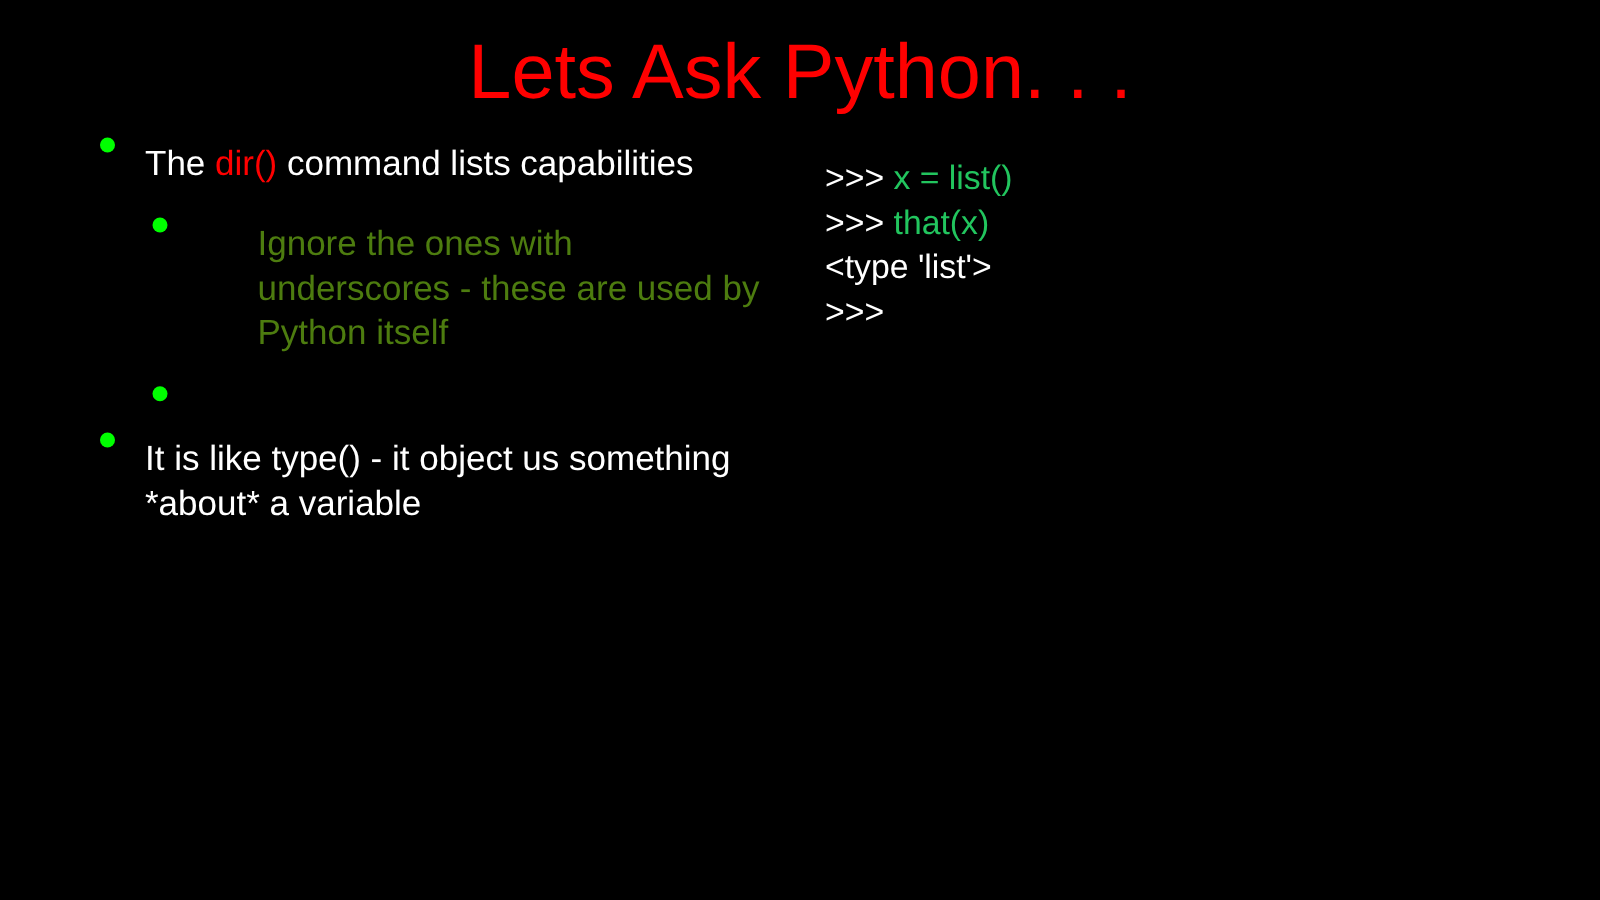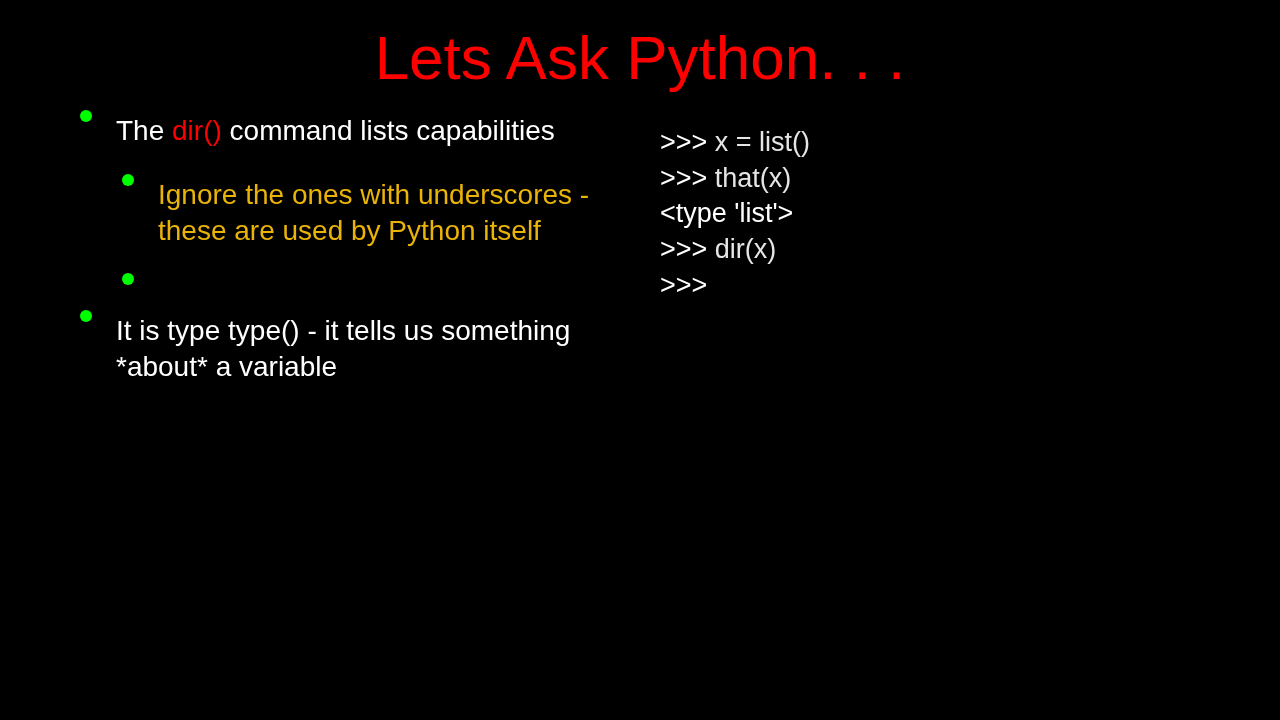--- a/index.html
+++ b/index.html
@@ -53,29 +53,29 @@
     margin-right: 24px;
   }
   .sub .bullet-dot {
     margin-left: 42px;
   }
   .bullet-text {
     font-size: 28px;
     line-height: 1.28;
   }
   .white { color: #ffffff; }
-  .green { color: #eab308; }
+  .green { color: #4d7c0f; margin-left: 48px; }
   .red { color: #ff0000; }
   .code {
     font-size: 27px;
     line-height: 1.32;
     color: #00ff00;
   }
   .seg-white { color: #ffffff; }
-  .seg-green { color: #e5e5e5; }
+  .seg-green { color: #22c55e; }
 </style>
 </head>
 <body>
 
 <div class="slide">
 
   <div class="title">Lets Ask Python. . .</div>
 
   <div class="content">
 
@@ -92,29 +92,28 @@
         <div class="bullet-dot"></div>
         <div class="bullet-text green">Ignore the ones with underscores - these are used by Python itself</div>
       </div>
 
       <div class="bullet-row sub">
         <div class="bullet-dot"></div>
       </div>
 
       <div class="bullet-row">
         <div class="bullet-dot"></div>
-        <div class="bullet-text white">It is type type() - it tells us something *about* a variable</div>
+        <div class="bullet-text white">It is like type() - it object us something *about* a variable</div>
       </div>
 
     </div>
 
     <div class="right-col">
       <div class="code">
         <div><span class="seg-white">&gt;&gt;&gt; </span><span class="seg-green">x = list()</span></div>
         <div><span class="seg-white">&gt;&gt;&gt; </span><span class="seg-green">that(x)</span></div>
         <div class="seg-white">&lt;type 'list'&gt;</div>
-        <div><span class="seg-white">&gt;&gt;&gt; </span><span class="seg-green">dir(x)</span></div>
         <div class="seg-white">&gt;&gt;&gt;</div>
       </div>
     </div>
 
   </div>
 </div>
 
 </body></html>

